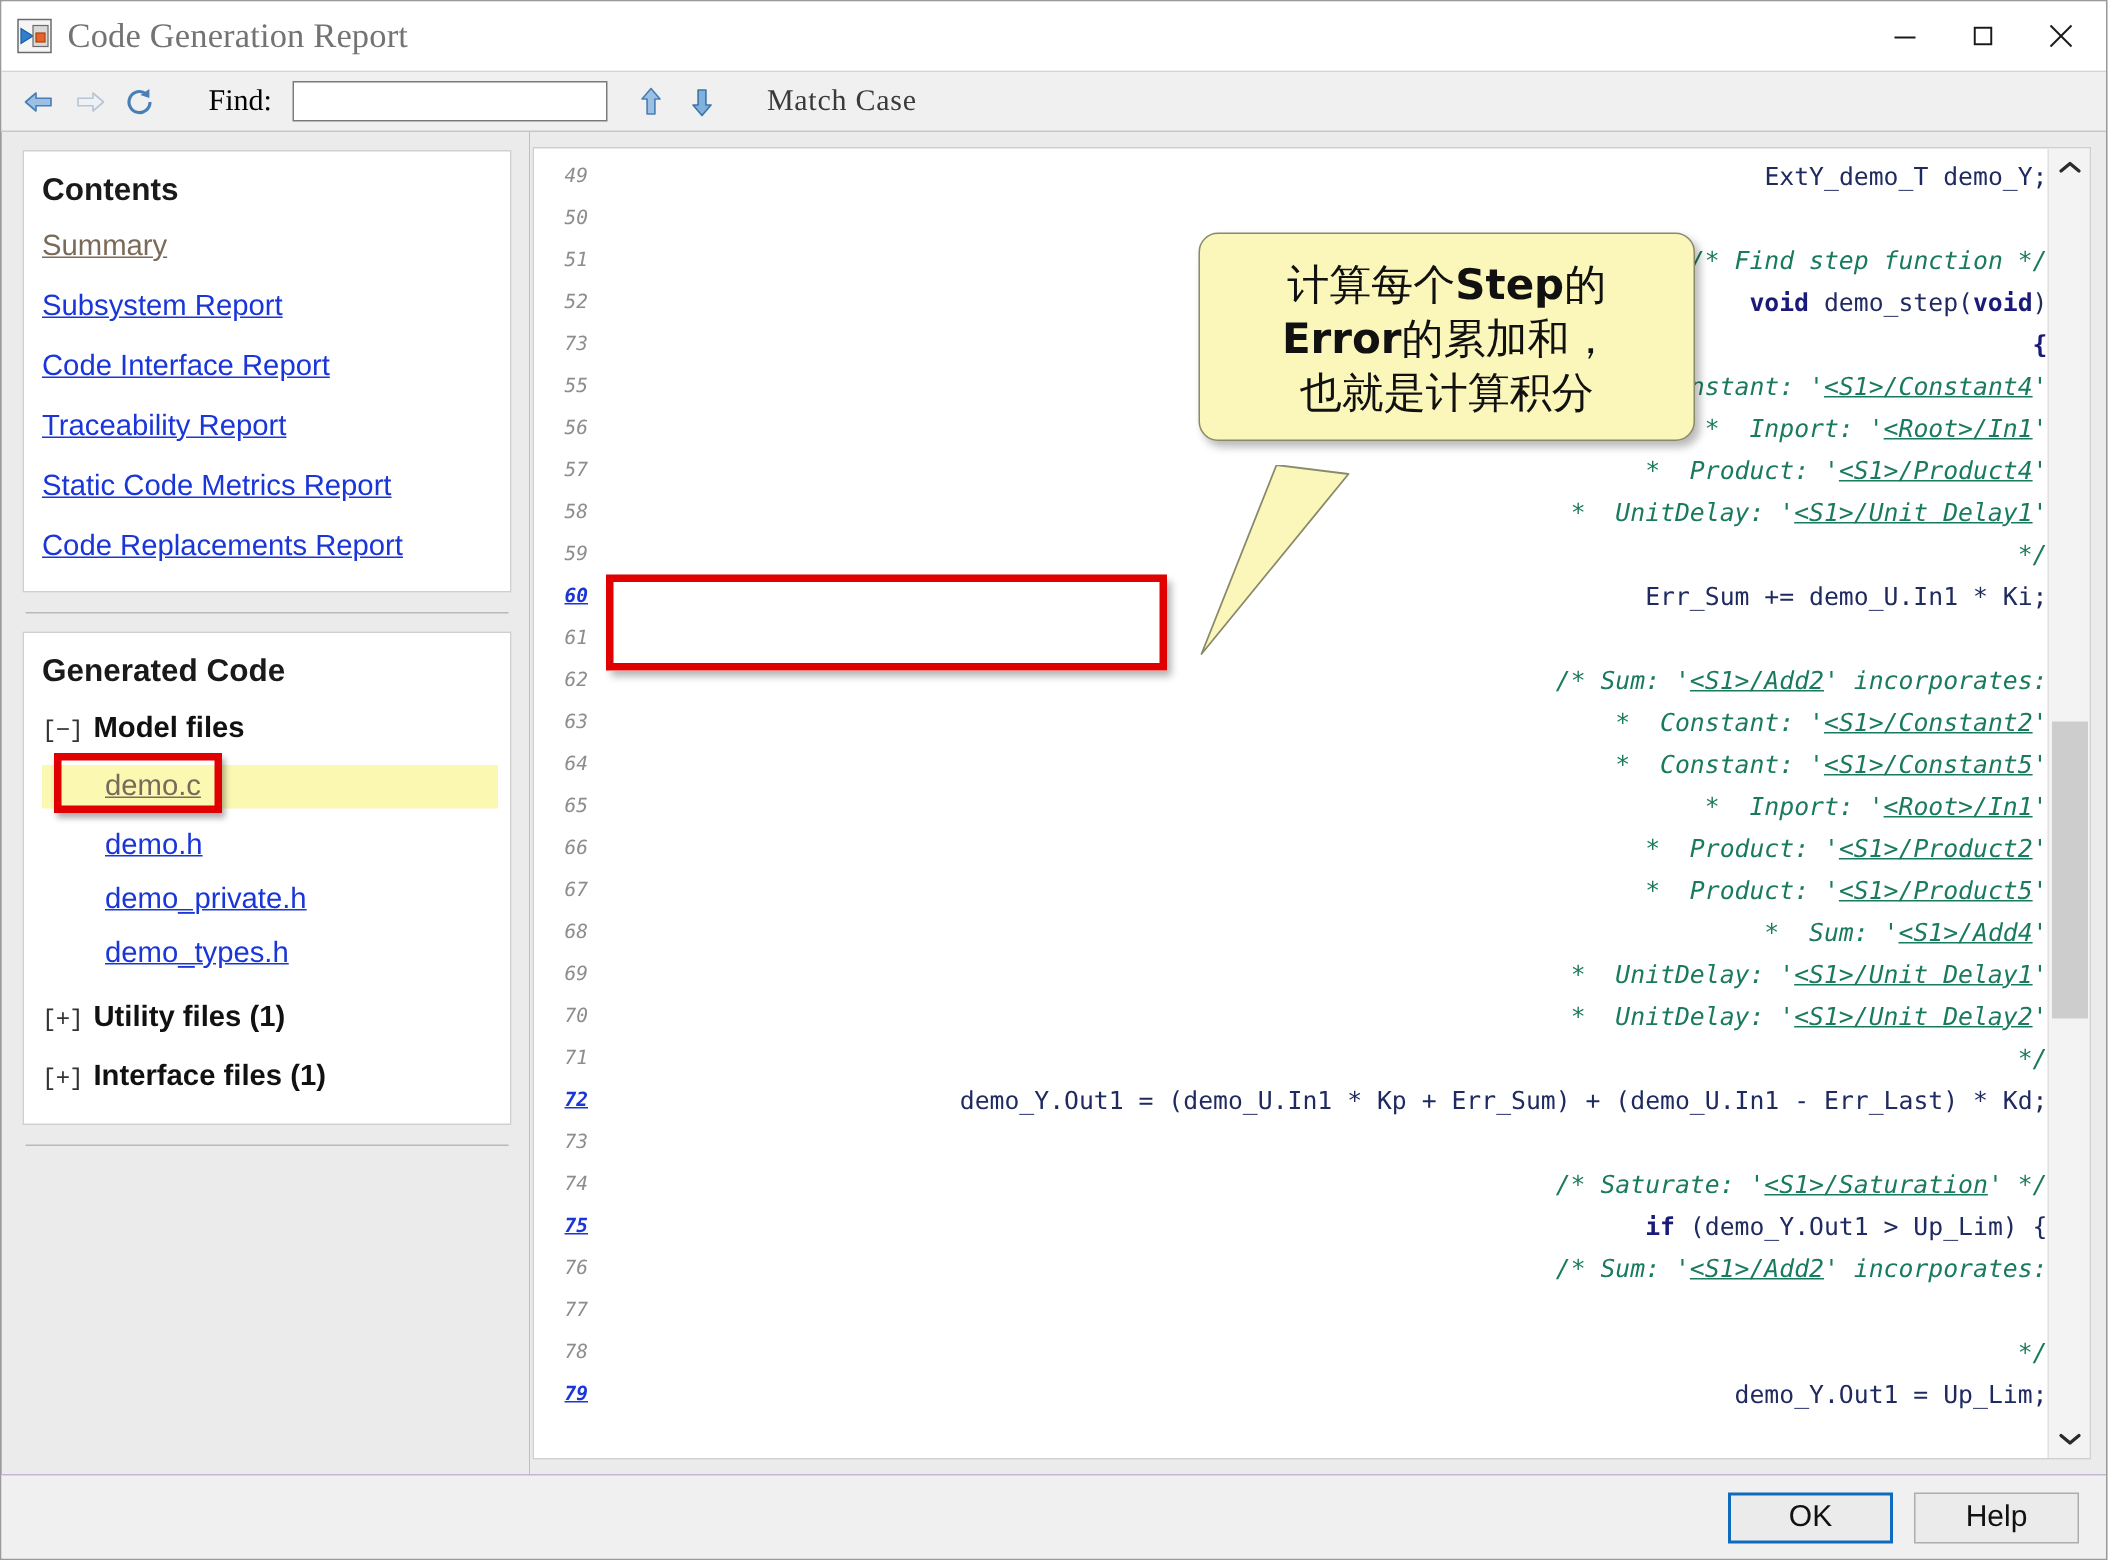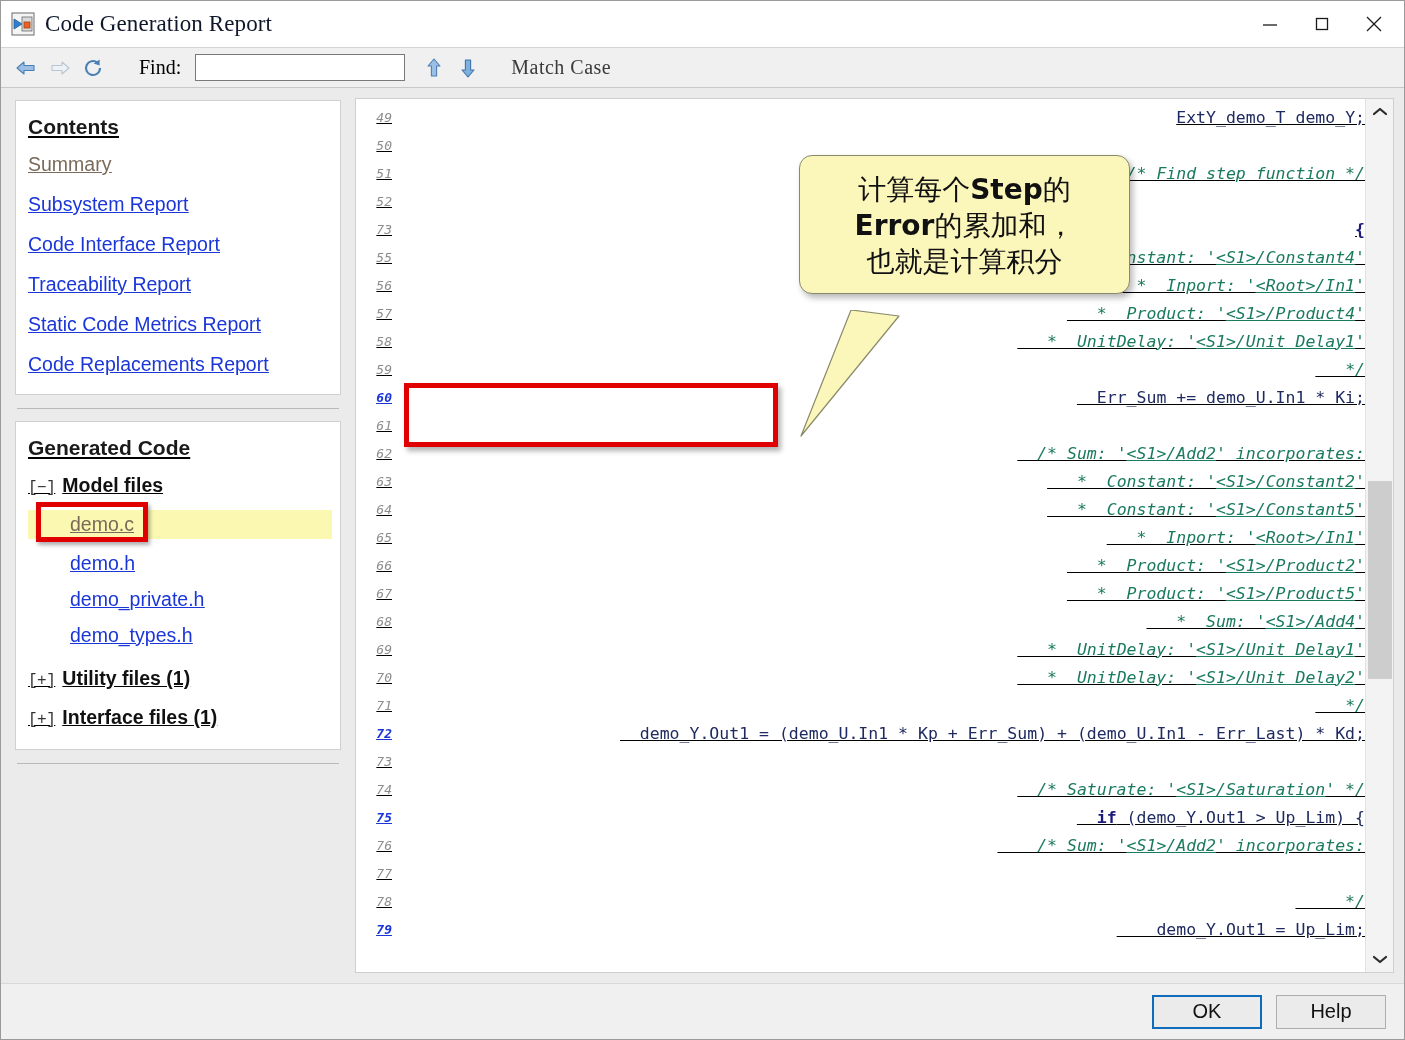--- a/index.html
+++ b/index.html
@@ -39,21 +39,21 @@
     width: 24px;
     height: 24px;
     margin-left: 10px;
     margin-right: 10px;
     flex: 0 0 auto;
     position: relative;
   }
   #title-text {
     font-family: "Liberation Serif", serif;
     font-size: 23px;
-    color: #0f172a;
+    color: #737373;
     letter-spacing: 0.1px;
     white-space: nowrap;
   }
   .winbtn {
     width: 52px;
     height: 46px;
     display: flex;
     align-items: center;
     justify-content: center;
     flex: 0 0 auto;
@@ -110,21 +110,20 @@
     letter-spacing: 0.5px;
   }
 
   
   #body-area {
     flex: 1 1 auto;
     display: flex;
     background: #4c1d95;
     position: relative;
     min-height: 0;
-    text-decoration: underline;
   }
 
   
   #left-pane {
     width: 352px;
     flex: 0 0 auto;
     background: #ebebeb;
     padding: 12px 12px 0 14px;
     box-sizing: border-box;
     position: relative;
@@ -491,21 +490,21 @@
     </div>
 
     <div id="right-pane">
       <div id="code-frame">
 
         <div id="code-scroll">
           <div id="code-lines">
               <div class="code-line"><span class="ln">49</span><span class="ctext"><span class="c-plain">ExtY_demo_T demo_Y;</span></span></div>
               <div class="code-line"><span class="ln">50</span><span class="ctext"></span></div>
               <div class="code-line"><span class="ln">51</span><span class="ctext"><span class="c-comment">/* Find step function */</span></span></div>
-              <div class="code-line"><span class="ln">52</span></div>
+              <div class="code-line"><span class="ln">52</span><span class="ctext"><span class="c-kw">void</span><span class="c-plain"> demo_step(</span><span class="c-kw">void</span><span class="c-plain">)</span></span></div>
               <div class="code-line"><span class="ln">73</span><span class="ctext"><span class="c-kw">{</span></span></div>
               <div class="code-line"><span class="ln">55</span><span class="ctext"><span class="c-comment">   *  Constant: '</span><span class="c-link">&lt;S1&gt;/Constant4</span><span class="c-comment">'</span></span></div>
               <div class="code-line"><span class="ln">56</span><span class="ctext"><span class="c-comment">   *  Inport: '</span><span class="c-link">&lt;Root&gt;/In1</span><span class="c-comment">'</span></span></div>
               <div class="code-line"><span class="ln">57</span><span class="ctext"><span class="c-comment">   *  Product: '</span><span class="c-link">&lt;S1&gt;/Product4</span><span class="c-comment">'</span></span></div>
               <div class="code-line"><span class="ln">58</span><span class="ctext"><span class="c-comment">   *  UnitDelay: '</span><span class="c-link">&lt;S1&gt;/Unit Delay1</span><span class="c-comment">'</span></span></div>
               <div class="code-line"><span class="ln">59</span><span class="ctext"><span class="c-comment">   */</span></span></div>
               <div class="code-line"><span class="ln anchor">60</span><span class="ctext"><span class="c-plain">  Err_Sum += demo_U.In1 * Ki;</span></span></div>
               <div class="code-line"><span class="ln">61</span><span class="ctext"></span></div>
               <div class="code-line"><span class="ln">62</span><span class="ctext"><span class="c-comment">  /* Sum: '</span><span class="c-link">&lt;S1&gt;/Add2</span><span class="c-comment">' incorporates:</span></span></div>
               <div class="code-line"><span class="ln">63</span><span class="ctext"><span class="c-comment">   *  Constant: '</span><span class="c-link">&lt;S1&gt;/Constant2</span><span class="c-comment">'</span></span></div>

